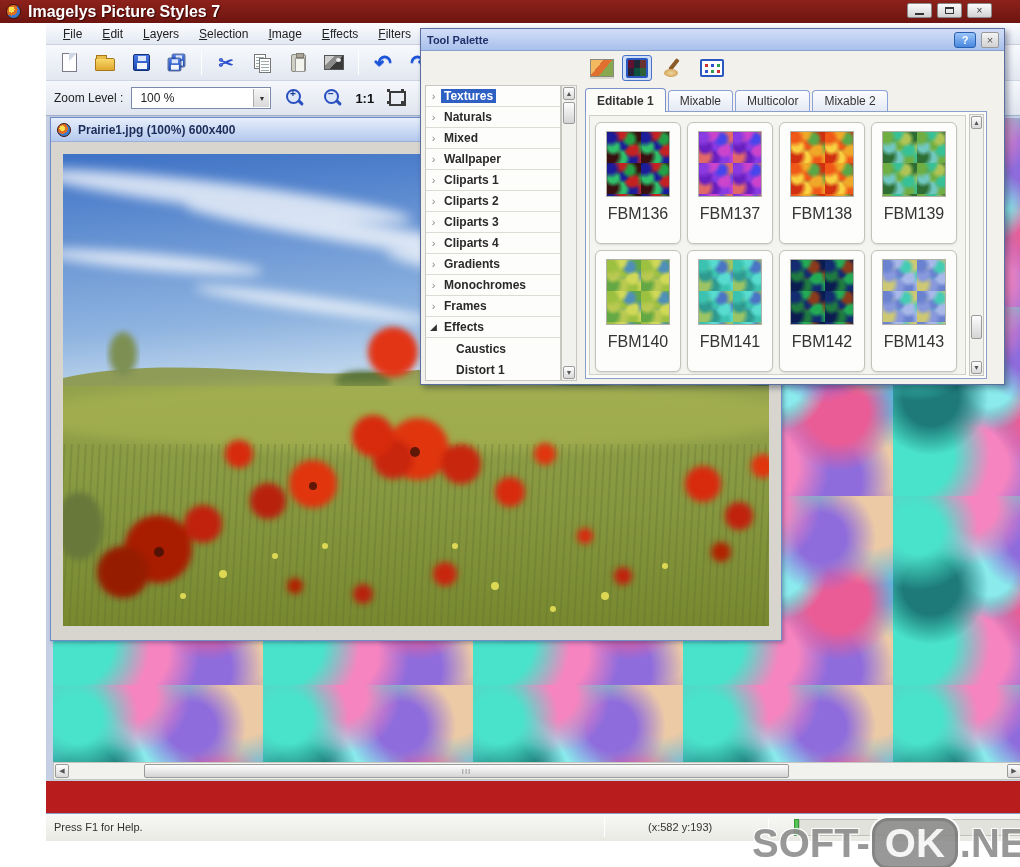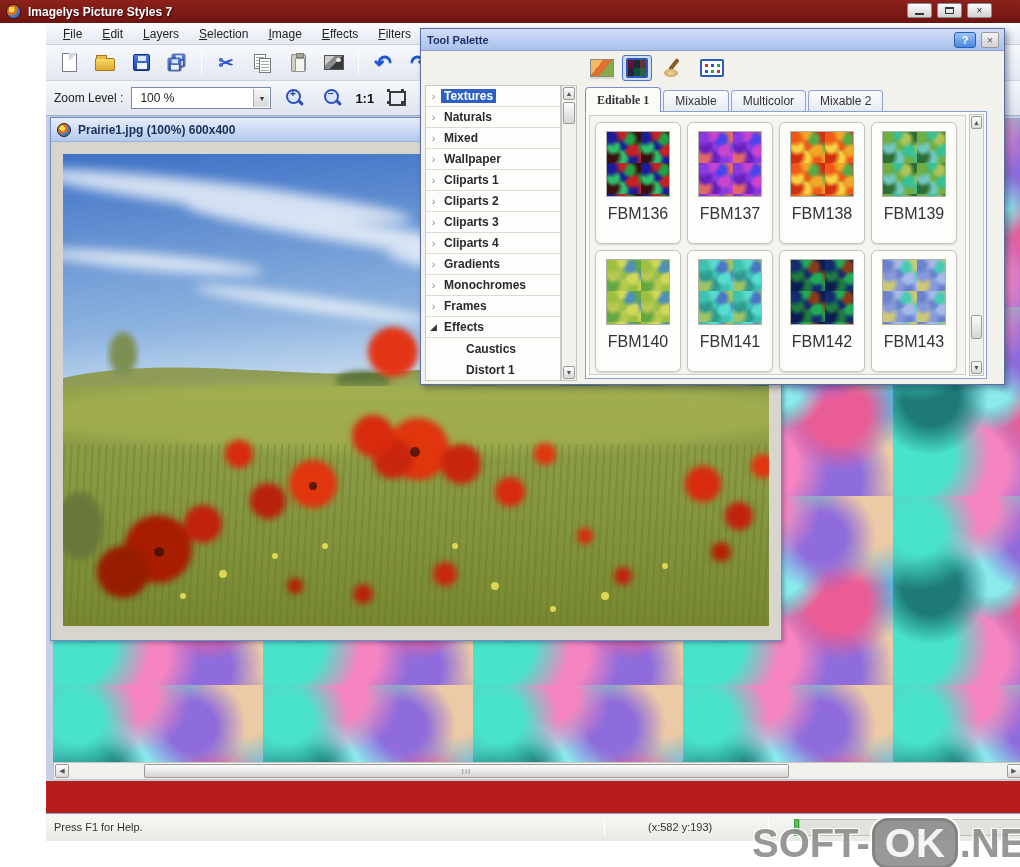--- a/index.html
+++ b/index.html
@@ -8,21 +8,21 @@
     font-family:"Liberation Sans", sans-serif; overflow:hidden; font-size:12px; color:#222; }
   .app { position:absolute; left:0; top:0; width:1006px; height:841px;
     background:#b91c1c; border-right:1px solid #8fa3c8;margin-left:46px; }
 
   
   .titlebar { position:absolute; left:0; top:0; width:1020px; height:23px;
     background:linear-gradient(#8c221b,#6e1410); display:flex; align-items:center; padding:0 6px; }
   .app-icon { width:15px; height:15px; border-radius:50%;
     background:radial-gradient(circle at 35% 35%, #f8e050 0 25%, #e07020 25% 50%, #3a7ad0 50% 75%, #2a9040 75%);
     border:1px solid #401008; margin-right:7px; }
-  .titlebar .title { color:#fff; font-weight:bold; font-size:12px; text-shadow:1px 1px 1px #3a0806; }
+  .titlebar .title { color:#fff; font-weight:bold; font-size:16px; text-shadow:1px 1px 1px #3a0806; }
   .win-btns { position:absolute; right:28px; top:3px; display:flex; gap:5px; }
   .win-btn { width:25px; height:15px; background:linear-gradient(#fcfcfc,#d2d2d2);
     border:1px solid #8a8a8a; border-radius:2px; display:flex; align-items:center; justify-content:center;
     font-size:10px; color:#333; line-height:1; }
   .glyph-min { width:9px; height:0; border-bottom:2px solid #333; margin-top:6px; }
   .glyph-max { width:9px; height:7px; border:1px solid #333; border-top-width:2px; }
 
   
   .menubar { position:absolute; left:0; top:23px; width:1006px; height:22px;
     background:linear-gradient(#fbfcfe,#e3e8f2); border-bottom:1px solid #c9d0e0;
@@ -133,27 +133,27 @@
   .pt-grid { width:24px; height:18px; border:2px solid #2a58c0; background:#fff; position:relative; border-radius:2px; }
   .pt-grid::before { content:""; position:absolute; left:3px; top:3px; width:3px; height:3px; background:#d03030;
     box-shadow:6px 0 #3050d0, 12px 0 #30a050, 0 6px #3050d0, 6px 6px #30a050, 12px 6px #d03030; }
 
   .tree { position:absolute; left:4px; top:56px; width:136px; height:296px; background:#fdfdfb; border:1px solid #c8c8c0; }
   .tree-row { height:21px; display:flex; align-items:center; border-bottom:1px solid #dcdcd4; }
   .tree-glyph { width:15px; text-align:center; color:#8a8a8a; font-size:11px; flex:none; }
   .tree-label { font-weight:bold; color:#2a2a2a; font-size:12px; white-space:nowrap; padding:0 3px; }
   .tree-row.sel .tree-label { background:#2e60c4; color:#fff; }
   .tree-row.child { border-bottom:none; }
-  .tree-row.child .tree-label { margin-left:22px; }
+  .tree-row.child .tree-label { margin-left:12px; }
   .tree-scroll { position:absolute; left:140px; top:56px; width:16px; height:296px; background:#f1f1ee; border:1px solid #c6c6c0; }
 
   .tabs-row { position:absolute; left:164px; top:58px; height:25px; display:flex; align-items:flex-end; gap:2px; }
   .ptab { padding:3px 11px 4px; background:linear-gradient(#fdfdfe,#e2e8f4); border:1px solid #8aa0d8; border-bottom:none;
     border-radius:4px 4px 0 0; color:#333; font-size:12px; }
-  .ptab.active { background:#fbfbf8; font-weight:bold; padding-top:5px; border-color:#7a90cc; position:relative; z-index:2;font-family:Liberation Serif, serif; }
+  .ptab.active { background:#fbfbf8; font-weight:bold; padding-top:5px; border-color:#7a90cc; position:relative; z-index:2; }
   .p-panel { position:absolute; left:164px; top:82px; width:402px; height:268px; background:#fbfbf8;
     border:1px solid #8aa0cc; }
   .p-panel-inner { position:absolute; left:3px; top:3px; right:20px; bottom:3px; background:#f4f4f0; border:1px solid #cfcfc8; }
   .card { position:absolute; width:86px; height:122px; background:#fdfdfb; border:1px solid #c4c4bc; border-radius:6px;
     box-shadow:0 1px 2px rgba(0,0,0,.12); }
   .card .thumb { position:absolute; left:10px; top:8px; width:64px; height:66px; border:1px solid #b0b0a8; }
   .card .lbl { position:absolute; left:0; right:0; top:82px; text-align:center; font-size:16px; color:#333; }
   .panel-scroll { position:absolute; right:2px; top:2px; width:15px; bottom:2px; background:#f1f1ee; border:1px solid #c6c6c0; }
 
   

